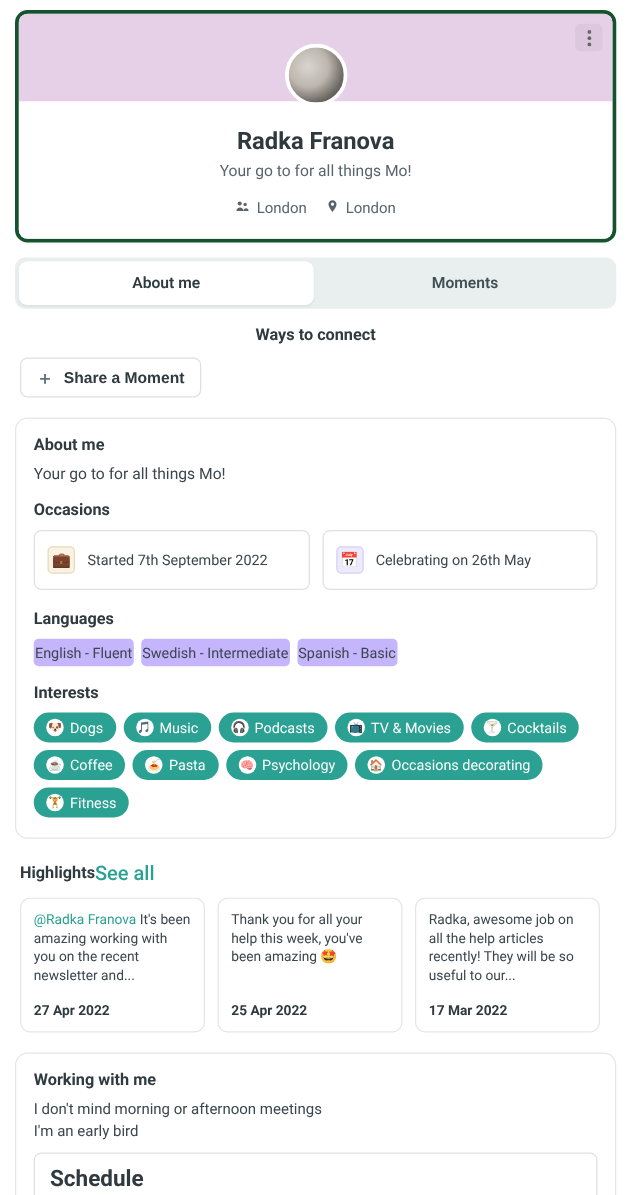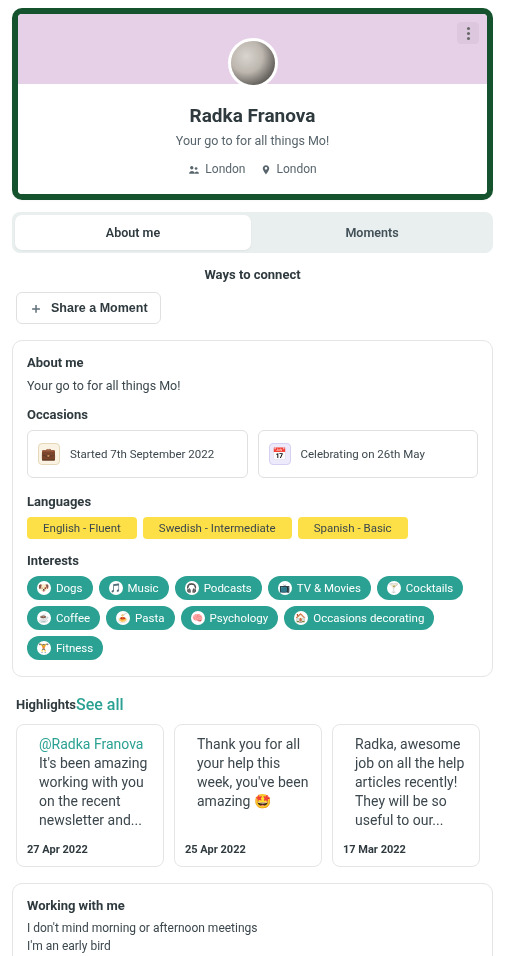--- a/index.html
+++ b/index.html
@@ -6,21 +6,21 @@
   body {
     font-family: -apple-system, BlinkMacSystemFont, "Segoe UI", Roboto, Helvetica, Arial, sans-serif;
     background: #ffffff;
     color: #333;
     width: 505px;
     font-size: 13px;
   }
   .page { padding: 0; }
   .header-card {
     margin: 8px 12px 12px 12px;
-    border: 6px solid #14532d;
+    border: 3px solid #14532d;
     border-radius: 10px;
     overflow: hidden;
     box-shadow: 0 1px 2px rgba(0,0,0,0.03);
   }
   .banner {
     background: #e5d0e8;
     height: 70px;
     position: relative;
   }
   .more-menu {
@@ -66,21 +66,21 @@
     margin-top: 6px;
   }
   .meta-row {
     display: flex;
     justify-content: center;
     gap: 14px;
     margin-top: 14px;
     color: #58656c;
     font-size: 12px;
   }
-  .meta-item { display: flex; align-items: flex-end; gap: 5px; }
+  .meta-item { display: flex; align-items: flex-start; gap: 5px; }
   .mini-icon {
     width: 12px;
     height: 12px;
     display: inline-flex;
     align-items: center;
     justify-content: center;
     color: #58656c;
   }
 
   .tabs {
@@ -180,24 +180,24 @@
     display:flex;align-items:center;justify-content:center;
     font-size:12px;
   }
   .occ-icon.purple {
     background: #edeafc;
     border: 1px solid #d6d0f1;
   }
 
   .chips-row { display:flex; flex-wrap:wrap; gap:6px; margin-bottom: 14px;}
   .chip {
-    background: #fde047;
+    background: #c4b5fd;
     color: #3b474d;
     border-radius: 4px;
-    padding: 4px 16px;
+    padding: 4px 1px;
     font-size: 11.5px;
   }
   .pill {
     background: #2aa192;
     color: #fff;
     border-radius: 14px;
     padding: 5px 10px;
     font-size: 11.5px;
     display: inline-flex;
     align-items: center;
@@ -230,21 +230,21 @@
     flex: 0 0 148px;
     border: 1px solid #e5e5e5;
     border-radius: 8px;
     padding: 10px 10px 10px 10px;
     display:flex;
     flex-direction:column;
     justify-content:space-between;
     min-height: 108px;
     background:#fff;
   }
-  .hl-text { font-size:14px; color:#3b474d; line-height:1.35;margin-left:12px; }
+  .hl-text { font-size:11px; color:#3b474d; line-height:1.35; }
   .hl-text .mention { color:#2aa192; }
   .hl-date { font-size:11px; font-weight:700; color:#2f3a3f; margin-top:14px;}
 
   .wwm-text { font-size:12px; color:#3b474d; margin-bottom: 4px; }
   .schedule-box {
     border:1px solid #e0e0e0;
     border-radius:6px;
     padding:10px 12px;
     margin-top: 10px;
   }

